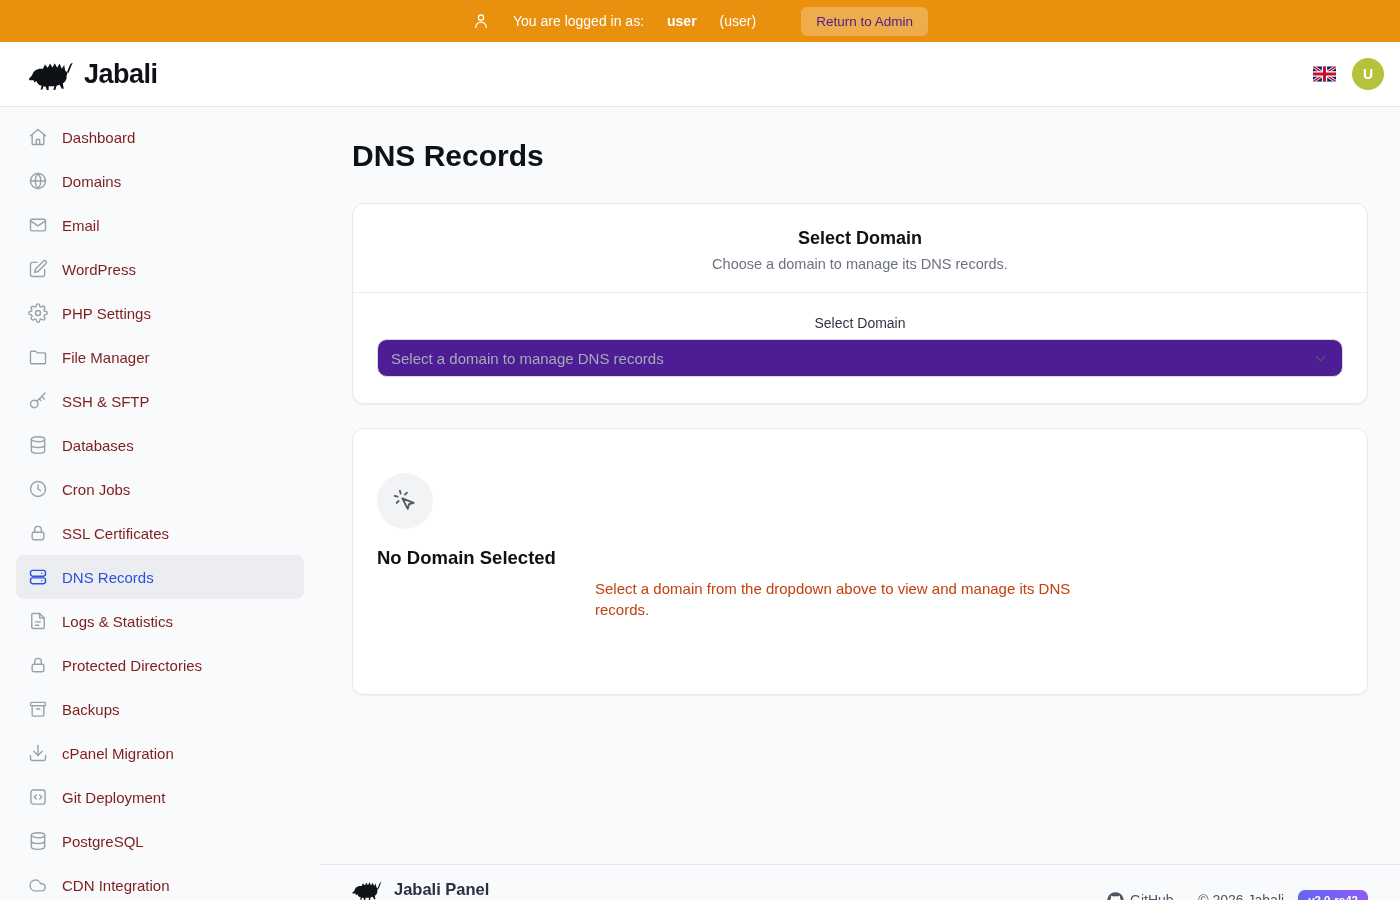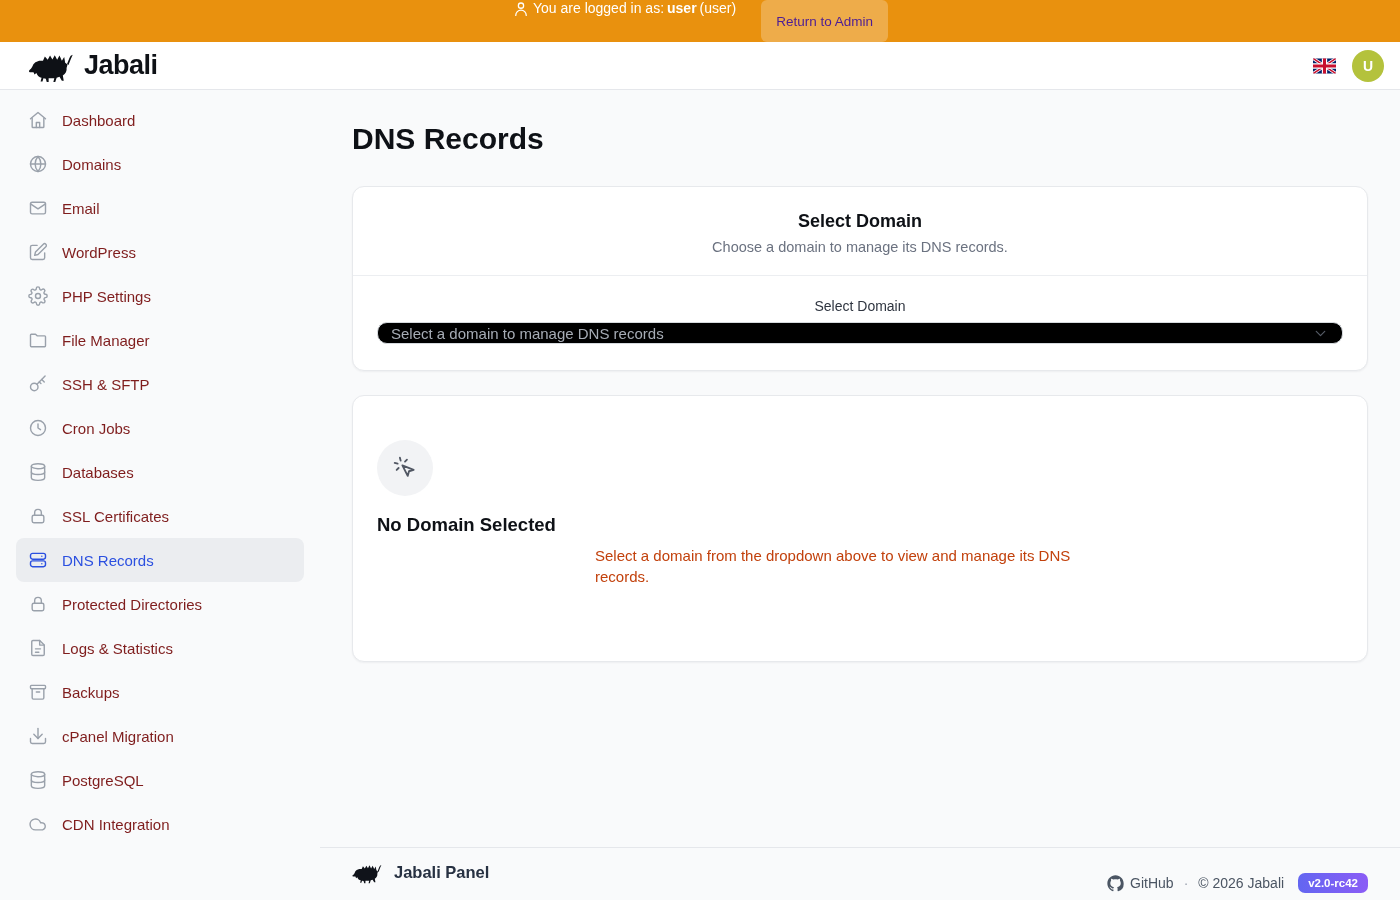--- a/index.html
+++ b/index.html
@@ -8,29 +8,29 @@
     width:1400px; height:900px; overflow:hidden;
     font-family:"Liberation Sans", sans-serif;
     background:#f9fafb; color:#111827;
     --topbar-bg:#e9910e; --avatar-bg:#b4c23c; --active-link:#2b50e0;
     --badge-from:#6366f1; --badge-to:#8b5cf6;
   }
   svg { display:block; }
 
   
   .topbar { height:42px; background:var(--topbar-bg); color:#fff;
-    display:flex; justify-content:center; gap:3px; font-size:14px; }
+    display:flex; align-items:center; justify-content:center; gap:23px; font-size:14px; }
   .topbar .ticon { width:18px; height:18px; color:#fff; }
   .topbar b { font-weight:700; }
   .return-btn { background:rgba(255,255,255,.25); border:none; color:#4c1d95;
     font-family:inherit; font-size:13.5px; padding:7px 15px; border-radius:6px;
     margin-left:22px; cursor:pointer; }
 
   
-  header { height:48px; background:#fff; border-bottom:1px solid #e5e7eb;
+  header { height:65px; background:#fff; border-bottom:1px solid #e5e7eb;
     display:flex; align-items:center; justify-content:space-between; padding:0 16px 0 28px; }
   .brand { display:flex; align-items:center; gap:10px; cursor:pointer; }
   .brand svg { width:46px; height:34px; }
   .brand-name { font-size:27px; font-weight:800; color:#0e1116; letter-spacing:-.5px; }
   .header-right { display:flex; align-items:center; gap:16px; }
   .flag { width:23px; height:16px; cursor:pointer; }
   .avatar { width:32px; height:32px; border-radius:50%; background:var(--avatar-bg);
     color:#fff; font-weight:700; font-size:14px; display:flex; align-items:center;
     justify-content:center; cursor:pointer; }
 
@@ -48,21 +48,21 @@
   main { flex:1; padding:32px; overflow:hidden; }
   h1 { margin:0 0 30px; font-size:30px; font-weight:700; color:#0e1116; }
 
   .card { background:#fff; border:1px solid #e7e9ec; border-radius:12px;
     box-shadow:0 1px 2px rgba(16,24,40,.05);text-align:center; }
   .card-header { padding:24px 24px 20px; border-bottom:1px solid #eceef1; }
   .card-title { font-size:18px; font-weight:700; color:#0e1116; }
   .card-desc { margin-top:7px; font-size:14.5px; color:#6b7280; }
   .card-body { padding:22px 24px 26px; }
   .field-label { font-size:14px; font-weight:500; color:#2f3540; margin-bottom:8px; }
-  .select { height:22px; border:1px solid #d6dade; border-radius:10px; background:#000000;
+  .select { height:38px; border:1px solid #d6dade; border-radius:10px; background:#4c1d95;
     display:flex; align-items:center; justify-content:space-between; padding:0 13px; cursor:pointer; }
   .select-placeholder { color:#a6acb5; font-size:15px; }
   .chev { width:17px; height:17px; color:#555b66; }
 
   .empty-card { margin-top:24px; text-align:left; padding:44px 24px 74px; }
   .empty-icon { width:56px; height:56px; border-radius:50%; background:#f2f3f5; color:#515763;
     display:inline-flex; align-items:center; justify-content:center; }
   .empty-icon svg { width:26px; height:26px; }
   .empty-title { margin-top:18px; font-size:18.5px; font-weight:700; color:#0e1116; }
   .empty-desc { margin:10px auto 0; font-size:15px; color:#c2410c; max-width:530px; line-height:1.38; }
@@ -199,93 +199,103 @@
               <path d="m10.8 12.2 9.7-9.7"></path>
               <path d="m16.5 6.5 3 3"></path>
               <path d="m13.5 9.5 2 2"></path>
             </svg>
           </span>
           <span class="nav-label">SSH &amp; SFTP</span>
         </a>
         <a class="nav-item">
           <span class="nav-icon">
             <svg viewBox="0 0 24 24" fill="none" stroke="currentColor" stroke-width="1.7" stroke-linecap="round" stroke-linejoin="round">
-              <circle cx="12" cy="12" r="9"></circle>
-              <path d="M12 7v5l3 2"></path>
-            </svg>
-          </span>
-          <span class="nav-label">Cron Jobs</span>
-        </a>
-        <a class="nav-item">
-          <span class="nav-icon">
-            <svg viewBox="0 0 24 24" fill="none" stroke="currentColor" stroke-width="1.7" stroke-linecap="round" stroke-linejoin="round">
               <ellipse cx="12" cy="5" rx="8" ry="3"></ellipse>
               <path d="M4 5v14c0 1.7 3.6 3 8 3s8-1.3 8-3V5"></path>
               <path d="M4 12c0 1.7 3.6 3 8 3s8-1.3 8-3"></path>
             </svg>
           </span>
           <span class="nav-label">Databases</span>
         </a>
         <a class="nav-item">
           <span class="nav-icon">
             <svg viewBox="0 0 24 24" fill="none" stroke="currentColor" stroke-width="1.7" stroke-linecap="round" stroke-linejoin="round">
+              <circle cx="12" cy="12" r="9"></circle>
+              <path d="M12 7v5l3 2"></path>
+            </svg>
+          </span>
+          <span class="nav-label">Cron Jobs</span>
+        </a>
+        <a class="nav-item">
+          <span class="nav-icon">
+            <svg viewBox="0 0 24 24" fill="none" stroke="currentColor" stroke-width="1.7" stroke-linecap="round" stroke-linejoin="round">
               <rect x="5" y="11" width="14" height="9" rx="2"></rect>
               <path d="M8 11V8a4 4 0 0 1 8 0v3"></path>
             </svg>
           </span>
           <span class="nav-label">SSL Certificates</span>
         </a>
         <a class="nav-item active">
           <span class="nav-icon">
             <svg viewBox="0 0 24 24" fill="none" stroke="currentColor" stroke-width="1.7" stroke-linecap="round" stroke-linejoin="round">
               <rect x="3" y="4" width="18" height="7" rx="2.5"></rect>
               <rect x="3" y="13" width="18" height="7" rx="2.5"></rect>
               <path d="M16.6 7.5h.01M16.6 16.5h.01"></path>
             </svg>
           </span>
           <span class="nav-label">DNS Records</span>
         </a>
         <a class="nav-item">
           <span class="nav-icon">
             <svg viewBox="0 0 24 24" fill="none" stroke="currentColor" stroke-width="1.7" stroke-linecap="round" stroke-linejoin="round">
-              <rect x="5" y="11" width="14" height="9" rx="2"></rect>
-              <path d="M8 11V8a4 4 0 0 1 8 0v3"></path>
-            </svg>
-          </span>
-          <span class="nav-label">Protected Directories</span>
-        </a>
-        <a class="nav-item">
-          <span class="nav-icon">
-            <svg viewBox="0 0 24 24" fill="none" stroke="currentColor" stroke-width="1.7" stroke-linecap="round" stroke-linejoin="round">
               <path d="M14 3H6a1.5 1.5 0 0 0-1.5 1.5v15A1.5 1.5 0 0 0 6 21h12a1.5 1.5 0 0 0 1.5-1.5V8.5Z"></path>
               <path d="M14 3v5.5h5.5"></path>
               <path d="M9 13h6M9 17h4"></path>
             </svg>
           </span>
           <span class="nav-label">Logs &amp; Statistics</span>
         </a>
         <a class="nav-item">
           <span class="nav-icon">
             <svg viewBox="0 0 24 24" fill="none" stroke="currentColor" stroke-width="1.7" stroke-linecap="round" stroke-linejoin="round">
+              <rect x="5" y="11" width="14" height="9" rx="2"></rect>
+              <path d="M8 11V8a4 4 0 0 1 8 0v3"></path>
+            </svg>
+          </span>
+          <span class="nav-label">Protected Directories</span>
+        </a>
+        <a class="nav-item">
+          <span class="nav-icon">
+            <svg viewBox="0 0 24 24" fill="none" stroke="currentColor" stroke-width="1.7" stroke-linecap="round" stroke-linejoin="round">
               <rect x="3" y="4" width="18" height="4" rx="1"></rect>
               <path d="M5 8v11a1.5 1.5 0 0 0 1.5 1.5h11A1.5 1.5 0 0 0 19 19V8"></path>
               <path d="M10 12h4"></path>
             </svg>
           </span>
           <span class="nav-label">Backups</span>
         </a>
         <a class="nav-item">
           <span class="nav-icon">
             <svg viewBox="0 0 24 24" fill="none" stroke="currentColor" stroke-width="1.7" stroke-linecap="round" stroke-linejoin="round">
               <path d="M21 15v4a2 2 0 0 1-2 2H5a2 2 0 0 1-2-2v-4"></path>
               <path d="m7 10 5 5 5-5"></path>
               <path d="M12 15V3"></path>
             </svg>
           </span>
           <span class="nav-label">cPanel Migration</span>
+        </a>
+        <a class="nav-item">
+          <span class="nav-icon">
+            <svg viewBox="0 0 24 24" fill="none" stroke="currentColor" stroke-width="1.7" stroke-linecap="round" stroke-linejoin="round">
+              <rect x="3.5" y="3.5" width="17" height="17" rx="3"></rect>
+              <path d="m10 9.5-2.5 2.5L10 14.5"></path>
+              <path d="m14 9.5 2.5 2.5L14 14.5"></path>
+            </svg>
+          </span>
+          <span class="nav-label">Git Deployment</span>
         </a>
         <a class="nav-item">
           <span class="nav-icon">
             <svg viewBox="0 0 24 24" fill="none" stroke="currentColor" stroke-width="1.7" stroke-linecap="round" stroke-linejoin="round">
               <ellipse cx="12" cy="5" rx="8" ry="3"></ellipse>
               <path d="M4 5v14c0 1.7 3.6 3 8 3s8-1.3 8-3V5"></path>
               <path d="M4 12c0 1.7 3.6 3 8 3s8-1.3 8-3"></path>
             </svg>
           </span>
           <span class="nav-label">PostgreSQL</span>

